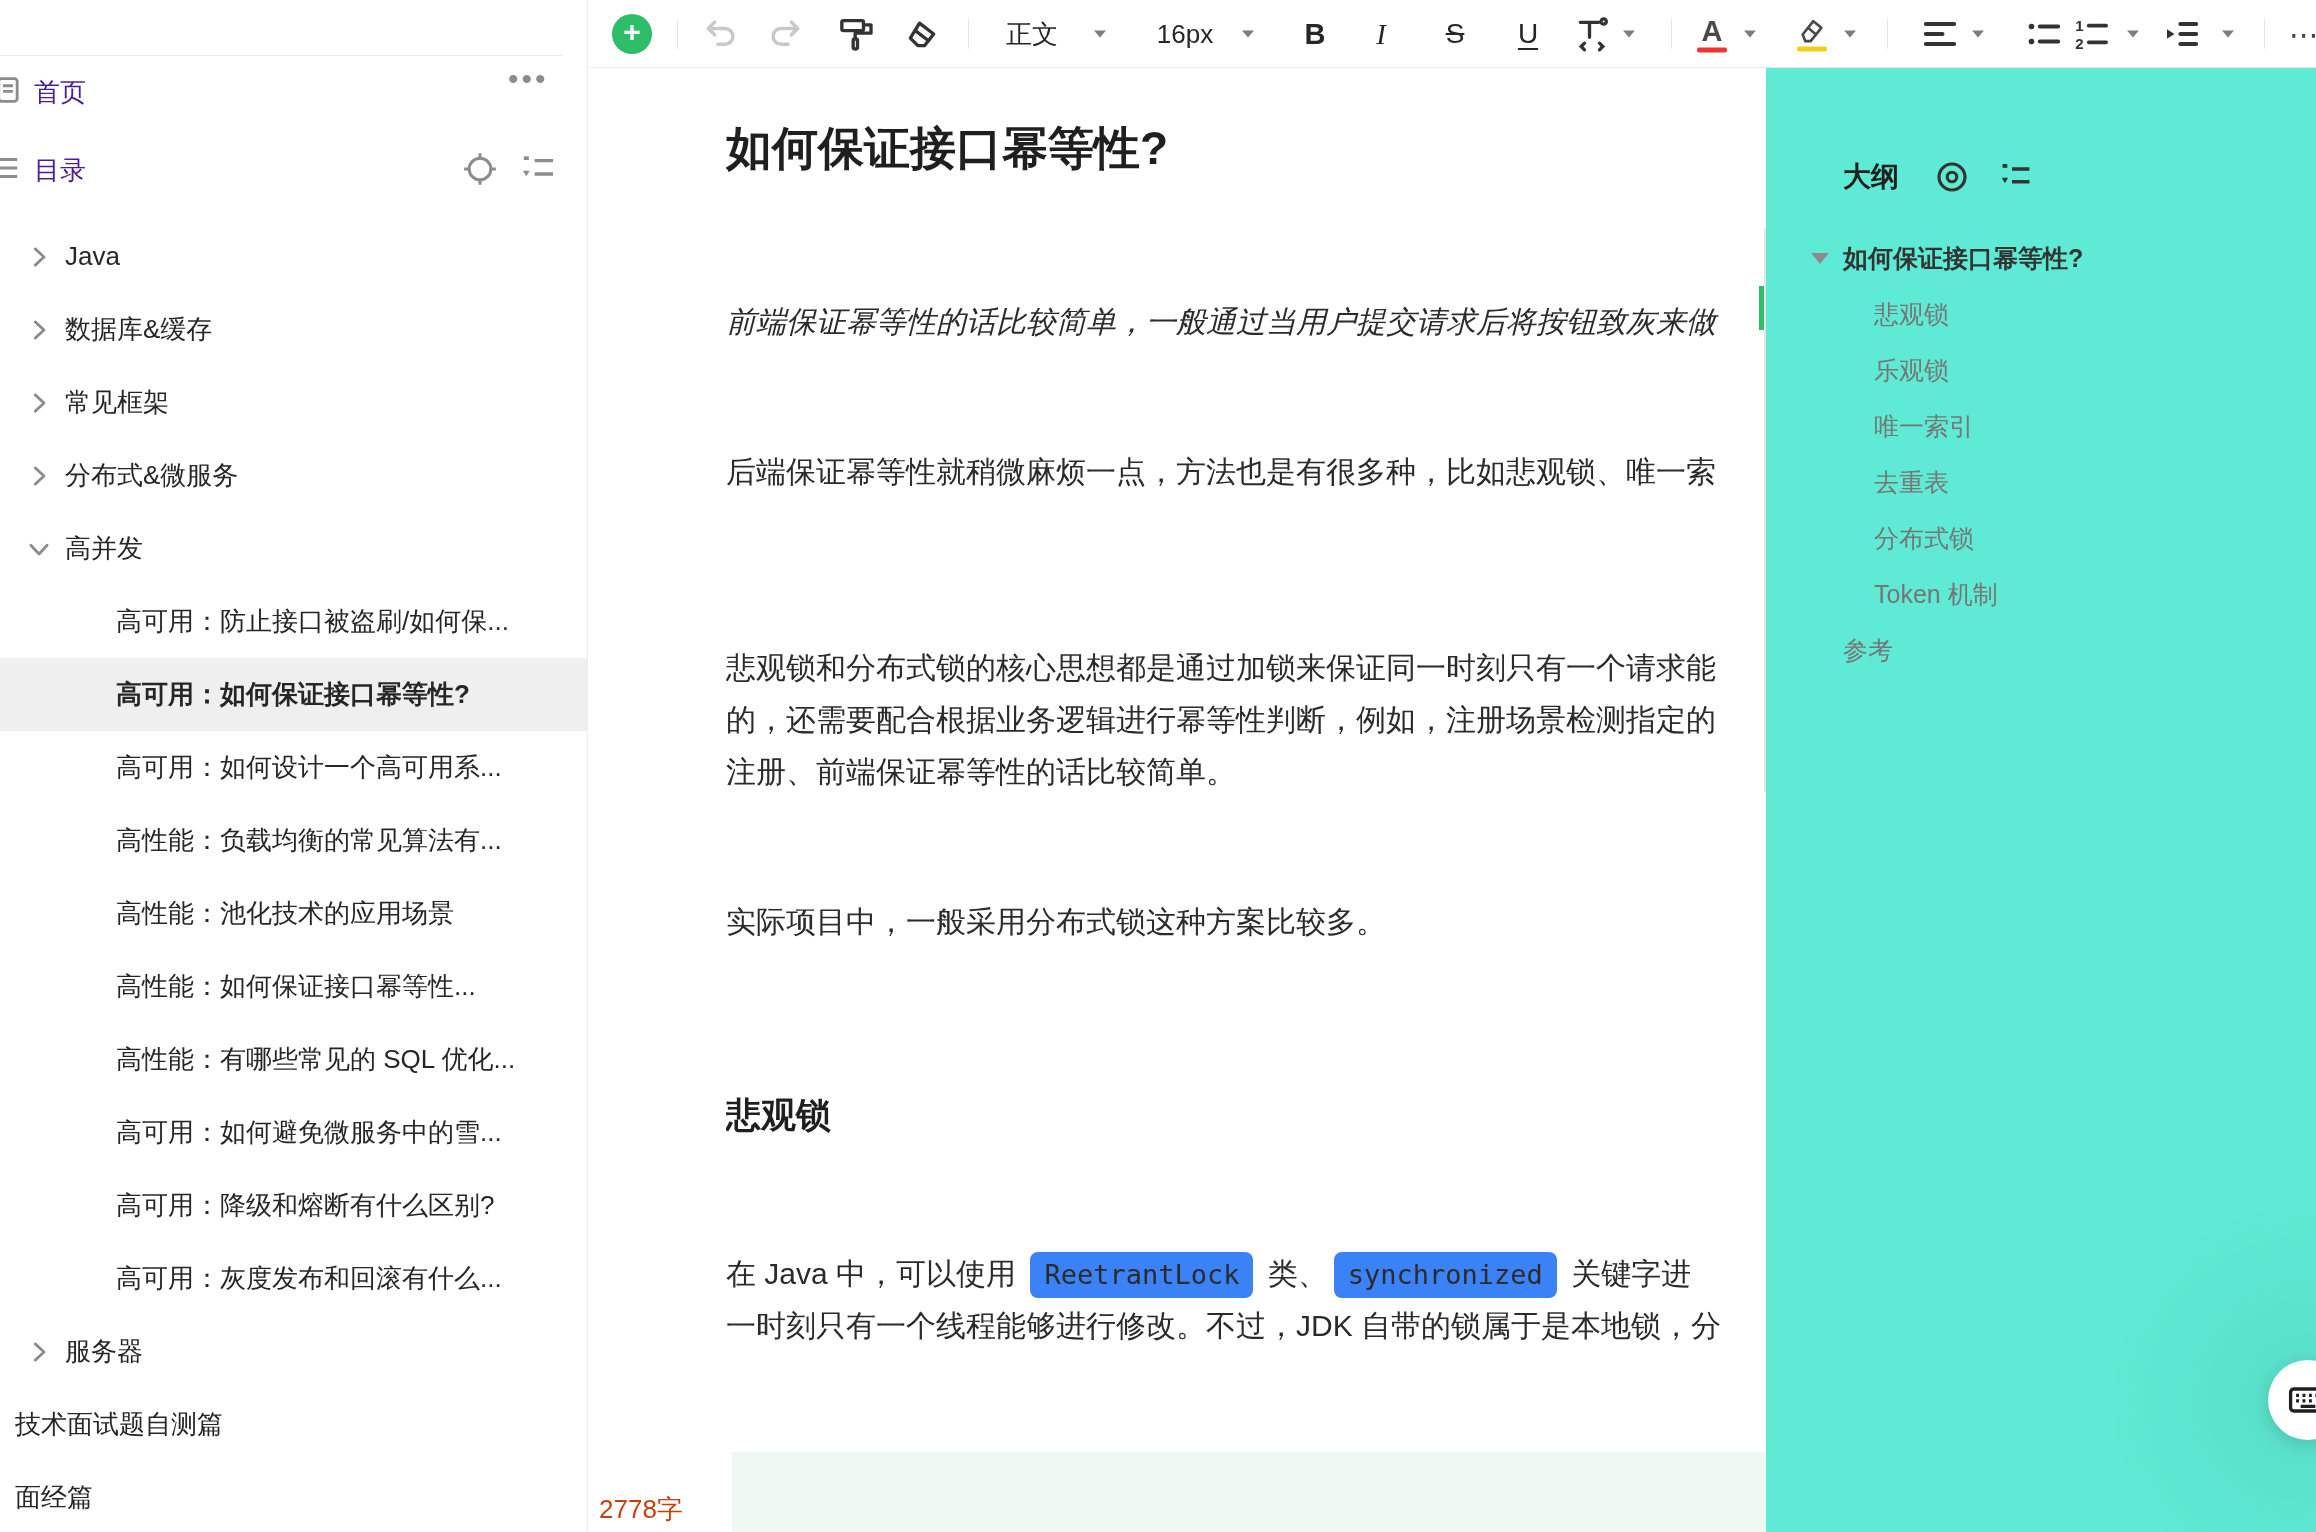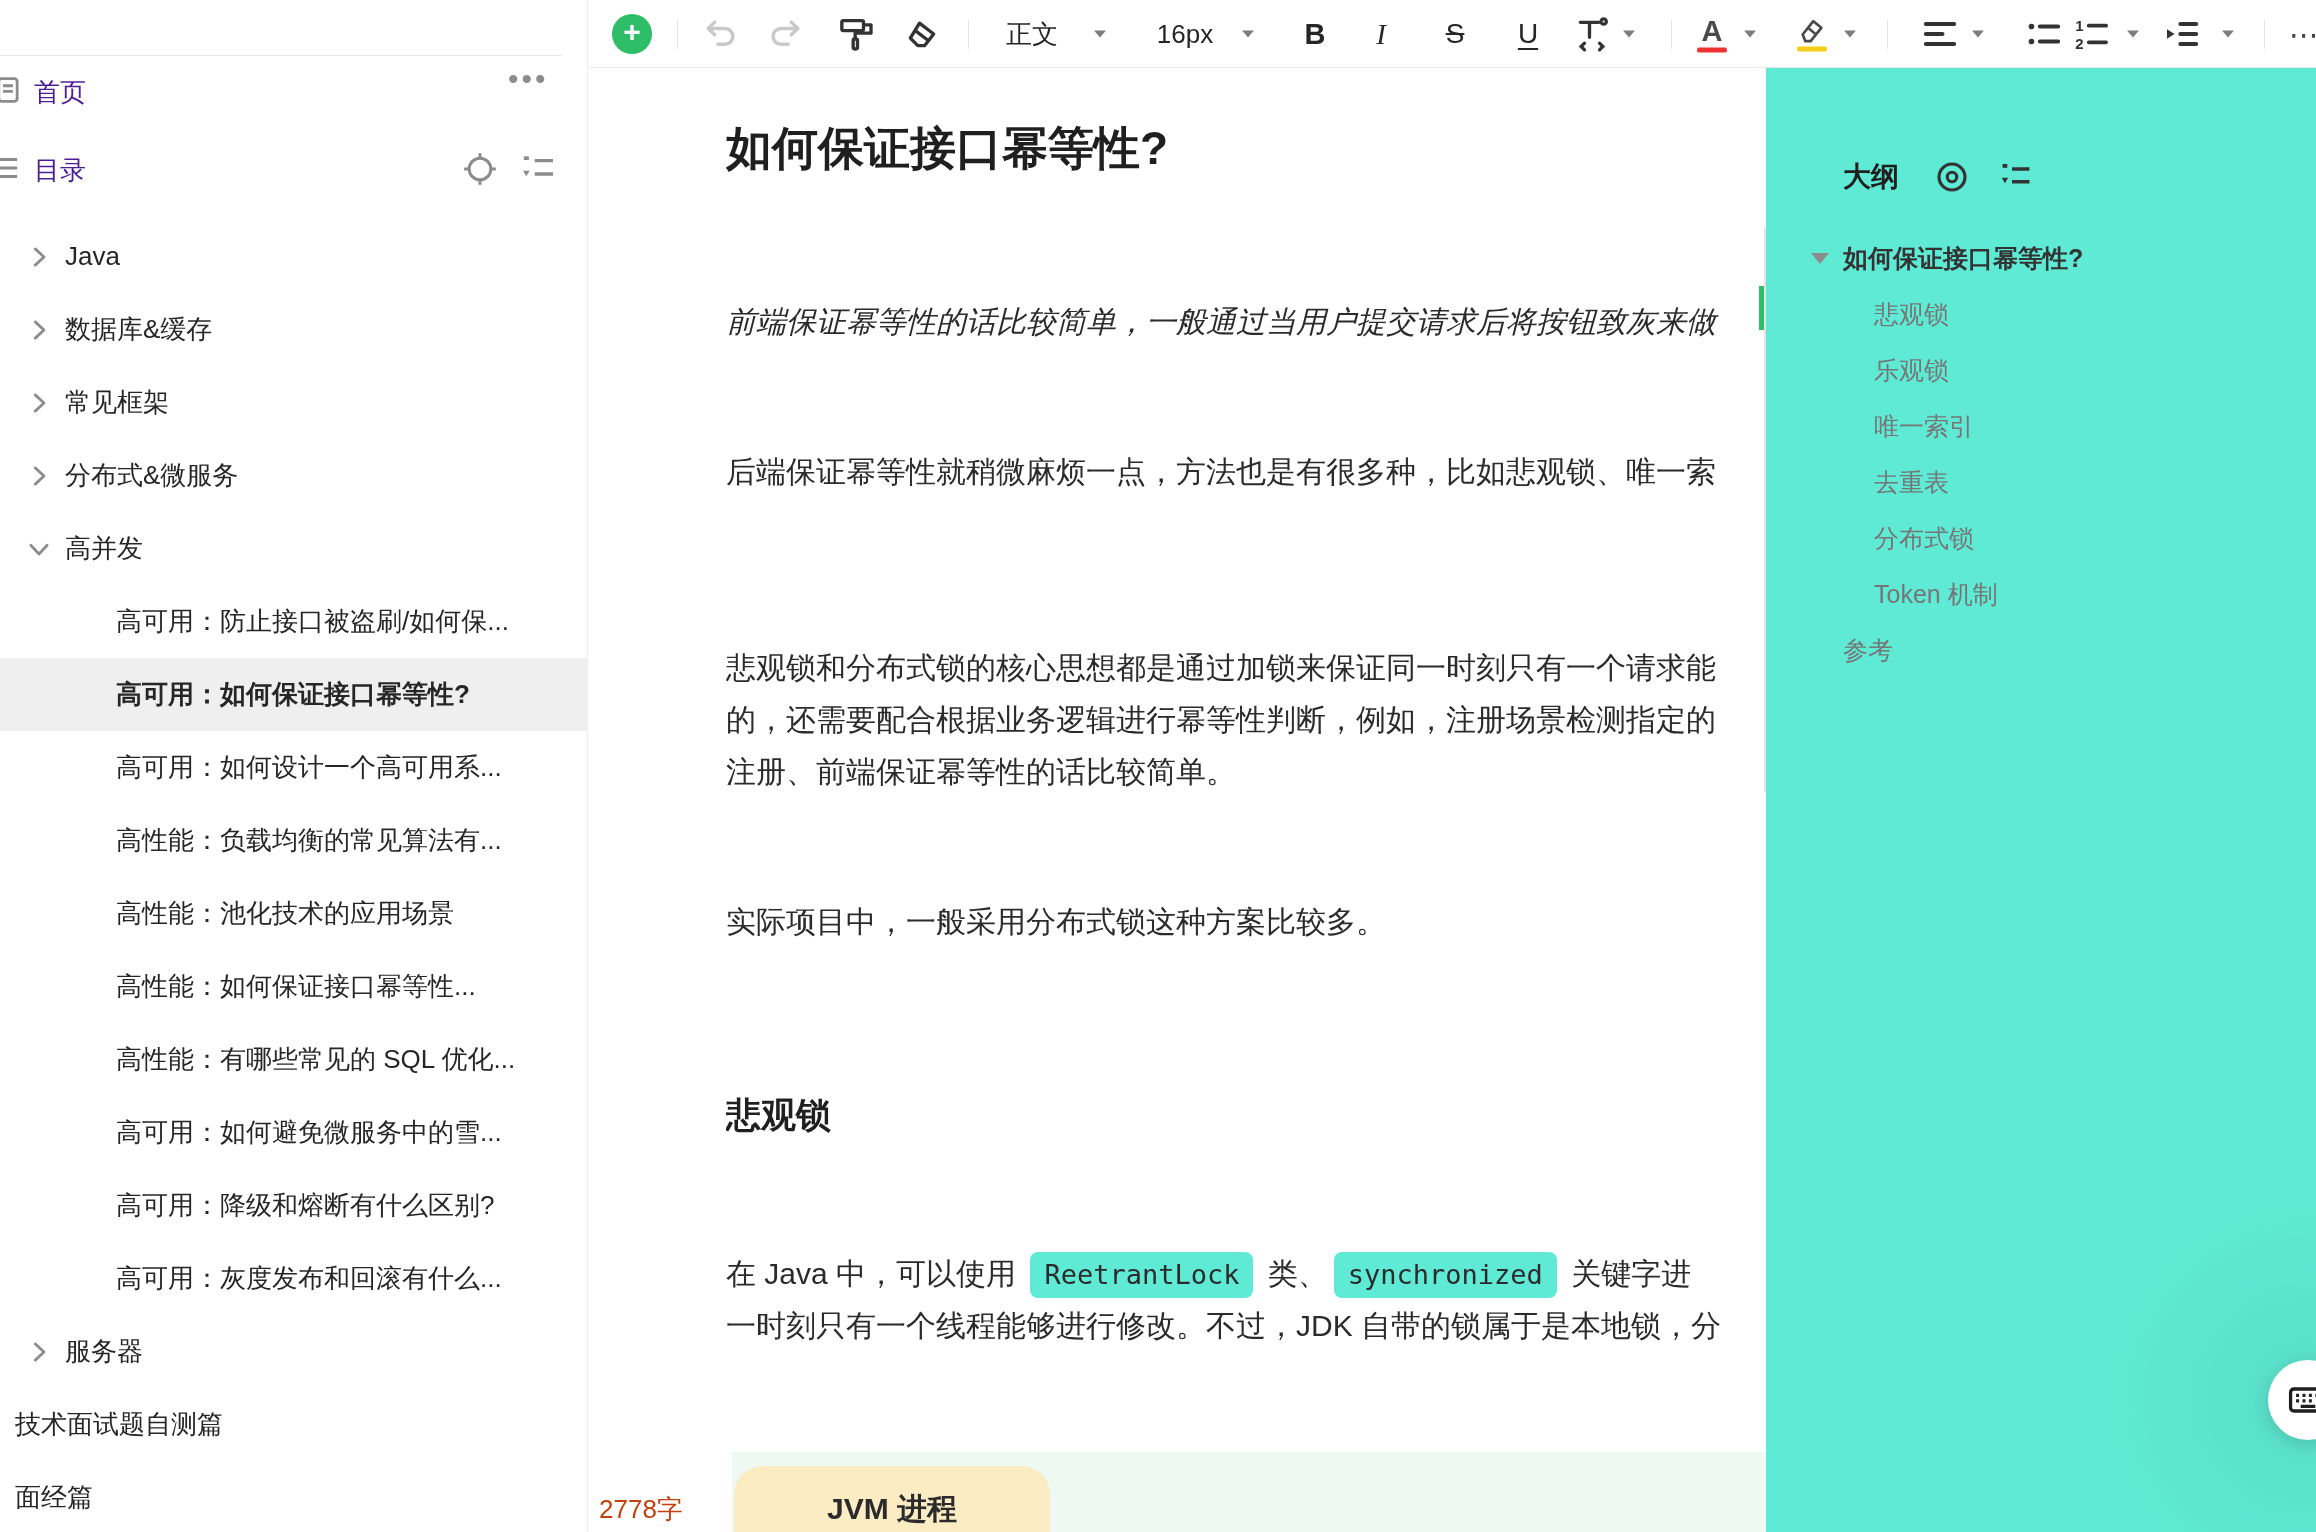--- a/index.html
+++ b/index.html
@@ -42,21 +42,21 @@
   .a-color .A { font-size:29px; font-weight:600; color:#4a4a4a; line-height:30px; }
   .bar { width:30px; height:5px; border-radius:2px; margin-top:2px; }
 
   
   #doc-clip { position:absolute; left:726px; top:68px; width:1040px; height:1464px; overflow:hidden; }
   .doc-block { position:absolute; left:0; width:1200px; }
   .doc-h1 { font-size:46px; font-weight:800; color:#1f1f1f; }
   .doc-h2 { font-size:35px; font-weight:800; color:#1f1f1f; }
   .doc-line { font-size:30px; line-height:52px; color:#2b2b2b; white-space:nowrap; }
   .code-chip { display:inline-block; font-family:"DejaVu Sans Mono","Liberation Mono",monospace;
-    font-size:27px; background:#5eead4; border-radius:8px; padding:1px 14px; margin:0 6px; line-height:44px; }
+    font-size:27px; background:#3b82f6; border-radius:8px; padding:1px 14px; margin:0 6px; line-height:44px; }
   #mindmap-bg { position:absolute; left:6px; top:1384px; width:1034px; height:80px; background:#eff9f3; }
   #mindmap-node { position:absolute; left:8px; top:1398px; width:316px; height:66px; background:#fbecc3;
     border-radius:28px 28px 0 0; display:flex; align-items:flex-end; justify-content:center; }
   #mindmap-node span { font-size:30px; font-weight:700; color:#2b2b2b; line-height:46px; }
   #text-cursor { position:absolute; left:1759px; top:286px; width:6px; height:44px; background:#2ebd69; z-index:6; }
 
   
   #panel { position:absolute; left:1766px; top:68px; width:550px; height:1464px; background:#5eead4; z-index:10; }
   #panel-border { position:absolute; left:-2px; top:160px; width:2px; height:564px; background:#e4e4e4; }
   #panel-head { position:absolute; left:77px; top:90px; display:flex; align-items:center; }
@@ -349,23 +349,20 @@
       </div>
       <div class="doc-block" style="top: 1024px;">
         <div class="doc-h2">悲观锁</div>
       </div>
       <div class="doc-block" style="top: 1180px;">
         <div class="doc-line">在 Java 中，可以使用 <span class="code-chip">ReetrantLock</span> 类、<span class="code-chip">synchronized</span> 关键字进</div>
         <div class="doc-line">一时刻只有一个线程能够进行修改。不过，JDK 自带的锁属于是本地锁，分</div>
       </div>
     </div>
   <div id="mindmap-bg" style="background: rgb(239, 249, 243);"></div>
-  <div id="mindmap-node" style="background: rgb(251, 236, 195);">
-      <span>JVM 进程</span>
-    </div>
 </div>
 
 <div id="text-cursor" style="background: rgb(46, 189, 105);"></div>
 
 <div id="panel">
   <div id="panel-border"></div>
   <div id="fab-glow"></div>
   <div id="panel-head">
     <span id="panel-title">大纲</span>
     <span class="p-icon">

